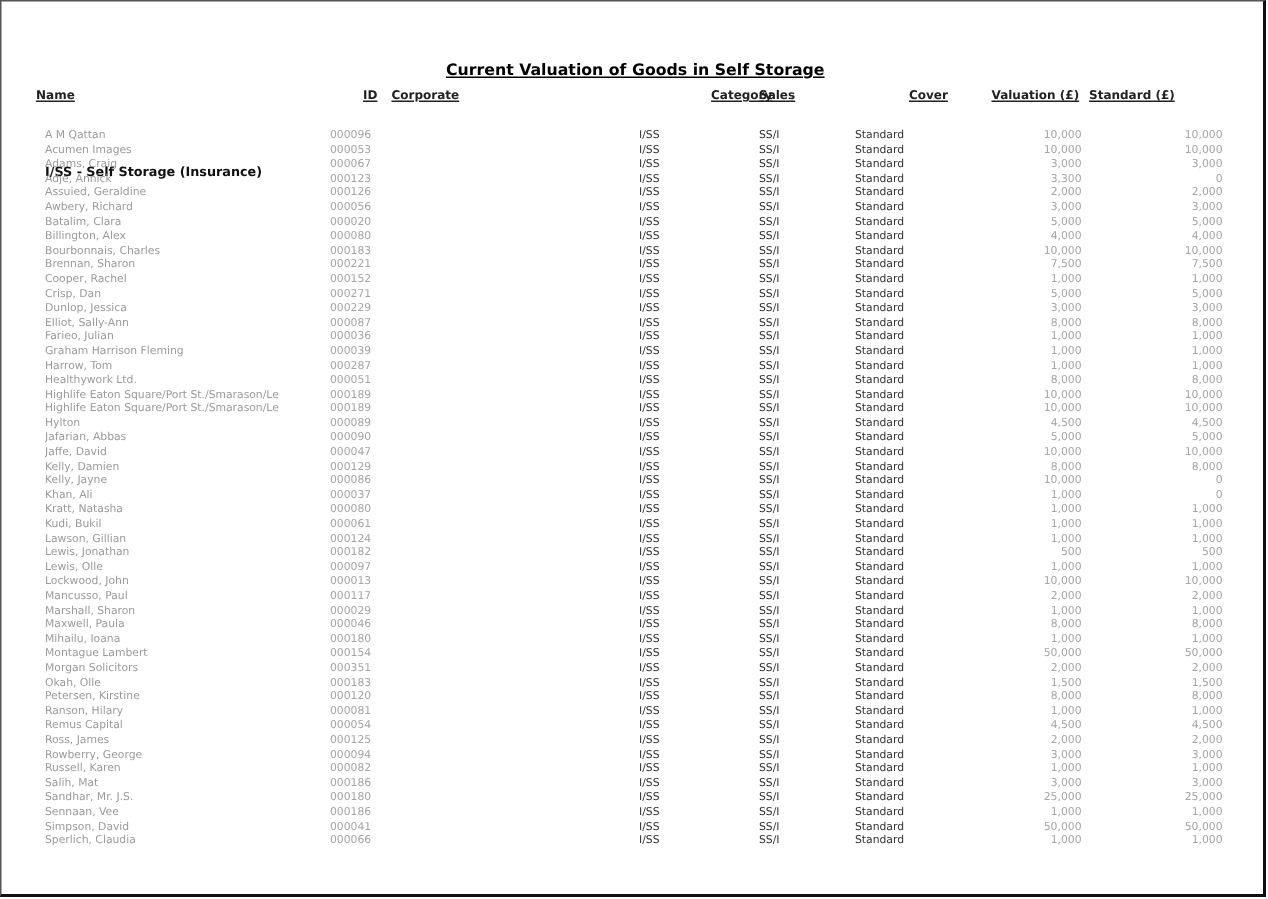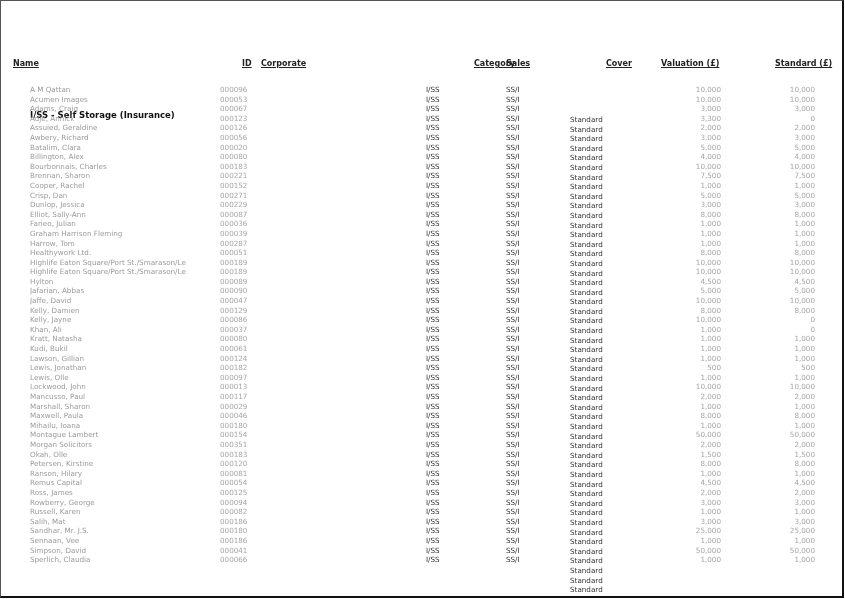--- a/index.html
+++ b/index.html
@@ -71,37 +71,38 @@
     .cell {
       position: absolute;
       top: 0;
       overflow: hidden;
     }
     .c-name { left: 29px; width: 185px; color: #9a9a9a; }
     .c-id { left: 219px; width: 36px; text-align: left; color: #a5a5a5; }
     .c-corp { left: 260px; width: 150px; color: #333; }
     .c-cat { left: 425px; width: 60px; color: #333; }
     .c-sales { left: 505px; width: 50px; color: #333; }
-    .c-cover { left: 569px; width: 60px; color: #333; margin-top: 30px; }
+    .c-cover { left: 569px; width: 60px; color: #333; }
     .c-val { left: 640px; width: 80px; text-align: right; color: #a5a5a5; }
     .c-std { left: 730px; width: 84px; text-align: right; color: #a5a5a5; }
   </style>
 </head>
 <body>
 
 <div class="page">
+  <div class="report-title">Current Valuation of Goods in Self Storage</div>
 
-  <div class="col-header" style="left:12px;">Name</div>
+  <div class="col-header" style="left:23px;">Name</div>
   <div class="col-header" style="left:241px;">ID</div>
   <div class="col-header" style="left:260px;">Corporate</div>
   <div class="col-header" style="left:425px;margin-left:48px;">Category</div>
   <div class="col-header" style="left:505px;">Sales</div>
   <div class="col-header" style="left:569px;padding-left:36px;">Cover</div>
   <div class="col-header" style="left:660px;">Valuation (£)</div>
-  <div class="col-header" style="left:774px;">Standard (£)</div>
+  <div class="col-header" style="left:725px;">Standard (£)</div>
 
   <div class="group-header">I/SS - Self Storage (Insurance)</div>
 
   <div class="rows" id="rows">
       <div class="row">
         <span class="cell c-name">A M Qattan</span>
         <span class="cell c-id">000096</span>
         <span class="cell c-corp"></span>
         <span class="cell c-cat">I/SS</span>
         <span class="cell c-sales">SS/I</span>

